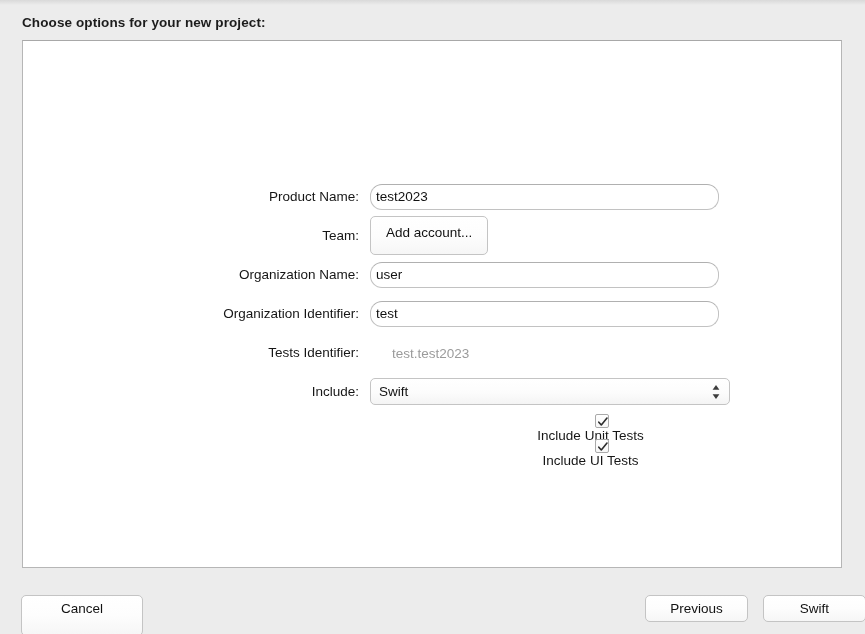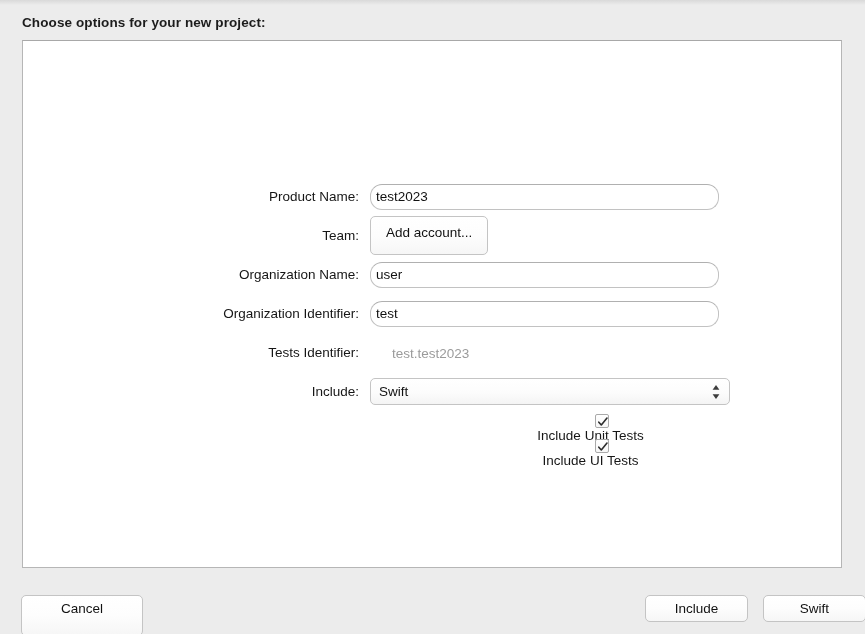--- a/index.html
+++ b/index.html
@@ -262,14 +262,14 @@
           <path d="M1.8 6.2 L4.3 9.0 L10.0 2.0" stroke="#2c2c2c" stroke-width="1.6" fill="none" stroke-linecap="round" stroke-linejoin="round"></path>
         </svg>
       </span>
       <span class="checkbox-label">Include UI Tests</span>
     </div>
 
   </div>
 </div>
 
 <div class="push-button" id="footer-cancel">Cancel</div>
-<div class="push-button" id="footer-previous">Include</div>
+<div class="push-button" id="footer-previous">Previous</div>
 <div class="push-button" id="footer-next">Swift</div>
 
 </body></html>

